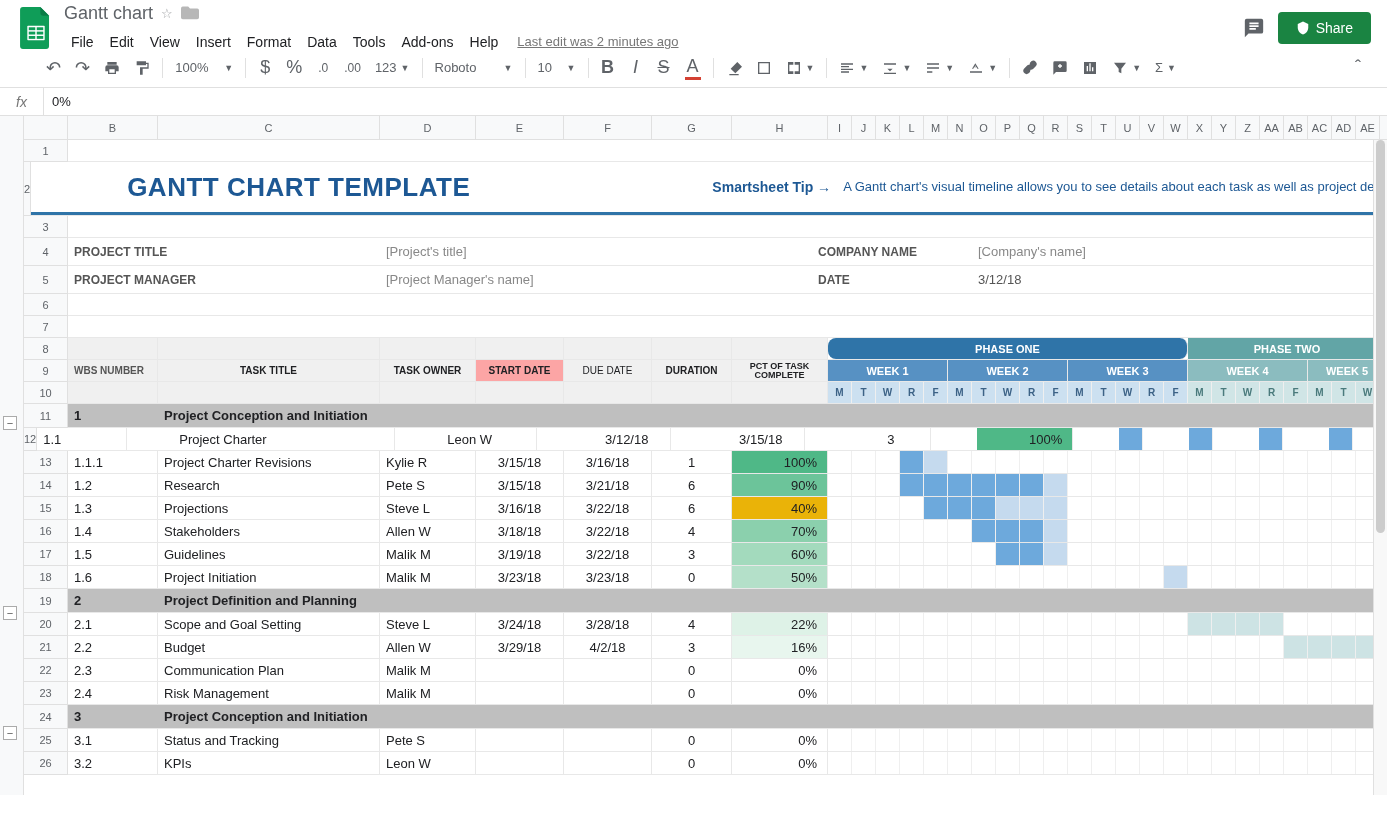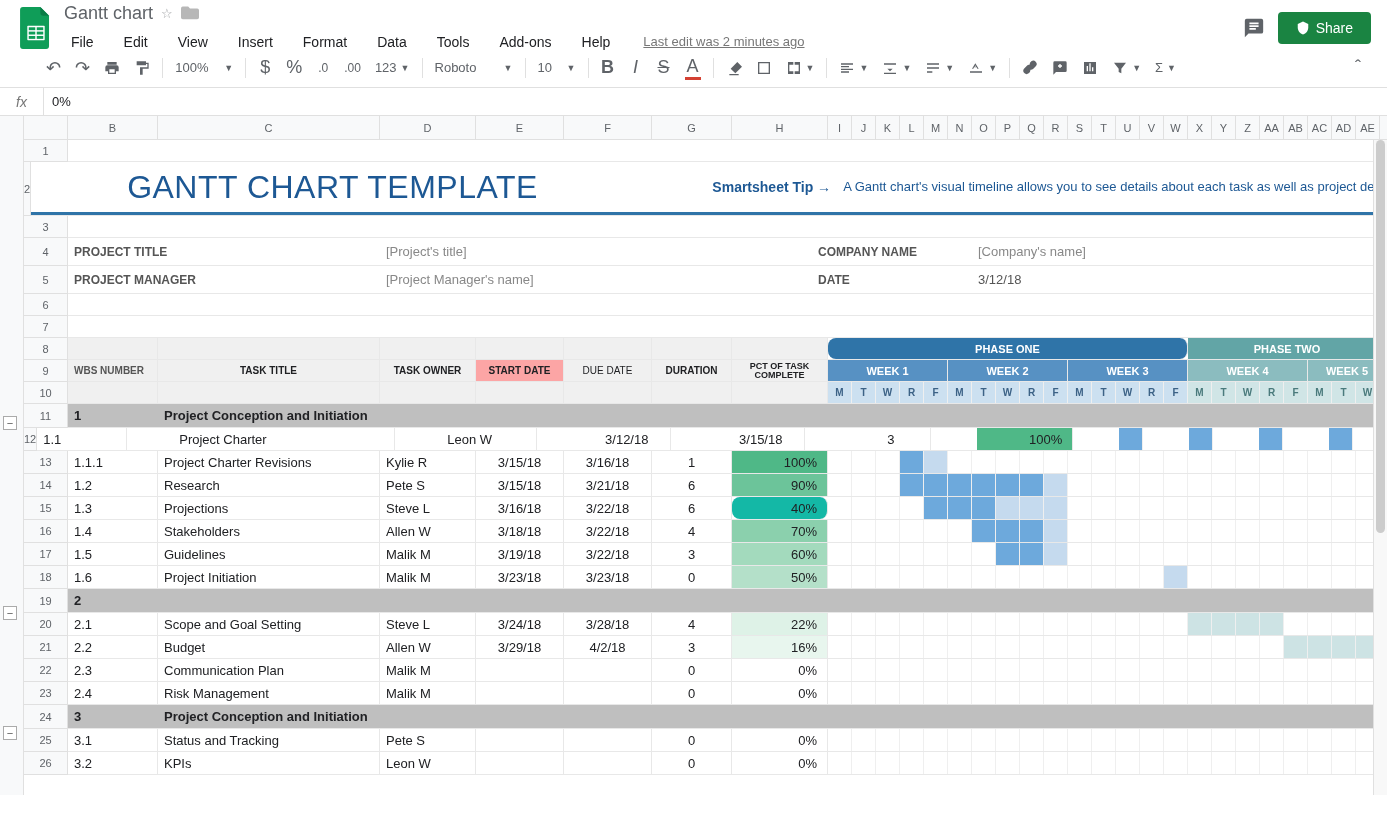--- a/index.html
+++ b/index.html
@@ -7,21 +7,21 @@
   
   
   .header { padding: 8px 16px 0; }
   .header-row1 { display: flex; align-items: center; gap: 8px; height: 40px; }
   .app-icon { width: 40px; height: 40px; display: flex; align-items: center; justify-content: center; }
   .app-icon svg { width: 32px; height: 42px; }
   .doc-info { flex: 1; }
   .doc-title-row { display: flex; align-items: center; gap: 8px; }
   .doc-title { font-size: 18px; color: #5f6368; }
   .star-icon, .folder-icon { color: #5f6368; opacity: 0.6; cursor: pointer; }
-  .menu-bar { display: flex; gap: 16px; margin-top: 6px; align-items: center; }
+  .menu-bar { display: flex; gap: 2px; margin-top: 6px; align-items: center; }
   .menu-item { padding: 4px 7px; color: #202124; font-size: 14px; cursor: pointer; border-radius: 3px; }
   .last-edit { margin-left: 10px; color: #777; text-decoration: underline; font-size: 13px; cursor: pointer; }
   .header-right { display: flex; align-items: center; gap: 12px; }
   .comment-icon { width: 24px; height: 24px; color: #5f6368; cursor: pointer; display:flex; align-items:center; justify-content:center;}
   .share-btn { background: #1a8442; color: #fff; padding: 8px 18px; border-radius: 4px; font-size: 14px; font-weight: 500; cursor: pointer; display:flex; align-items:center; gap:6px;}
   
   
   .toolbar { display:flex; align-items:center; padding: 6px 16px 6px 40px; border-bottom: 1px solid #e0e0e0; gap: 2px; height: 40px;}
   .tb-btn { padding: 4px 6px; color: #5f6368; cursor: pointer; display:flex; align-items:center; justify-content:center; min-width: 26px; height: 26px; border-radius: 2px; font-size: 18px;}
   .tb-sep { width: 1px; height: 20px; background: #e0e0e0; margin: 0 4px; }
@@ -49,21 +49,21 @@
   .cell { border-right: 1px solid #e8e8e8; display:flex; align-items:center; padding: 0 6px; font-size: 13px; overflow:hidden; white-space: nowrap;}
   .c-B { width: 90px; }
   .c-C { width: 222px; }
   .c-D { width: 96px; }
   .c-E { width: 88px; }
   .c-F { width: 88px; }
   .c-G { width: 80px; justify-content:center;}
   .c-H { width: 96px; justify-content:center;}
   .c-day { width: 24px; padding:0; border-right: 1px solid #efefef;}
   .c-narrow { width: 24px; }
-  .big-title { font-size: 32px; font-weight: 400; color: #1d5894; letter-spacing: .5px;}
+  .big-title { font-size: 26px; font-weight: 700; color: #1d5894; letter-spacing: .5px;}
   .tip-link { color: #1d5894; font-weight: 700; font-size: 14px; cursor:pointer;}
   .tip-text { color: #1d5894; font-size: 13px; line-height:1.3;}
   .placeholder { color: #888; }
   
   .phase-hdr { background: #2f74a8; color: #fff; font-weight: 700; font-size: 11px; text-align:center; justify-content:center; }
   .phase-hdr2 { background: #62a5a6; }
   .week-hdr { background: #5791c3; color:#fff; font-weight:700; font-size:11px; justify-content:center;}
   .week-hdr2 { background: #8bbcbf; }
   .day-hdr { background: #cce0f0; color:#3c6286; font-size:10px; font-weight:700; justify-content:center;}
   .day-hdr2 { background: #d0e5e6; color: #4a7a7c; }
@@ -74,21 +74,21 @@
   .gantt-fill { background: #6da9dc; }
   .gantt-fill-light { background: #c5daee; }
   .gantt-fill-teal { background: #cde3e4; }
   
   .pct-cell { position: relative; justify-content: flex-end; padding-right: 10px;}
   .pct-100 { background: #4fb887; }
   .pct-90 { background: #6cc49a; padding-left: 48px; }
   .pct-70 { background: #8bd0ad; }
   .pct-60 { background: #a3dabd; }
   .pct-50 { background: #b4e0c9; }
-  .pct-40 { background: #14b8a6; border-radius: 8px; }
+  .pct-40 { background: #eab308; }
   .pct-22 { background: #def2e7; }
   .pct-16 { background: #e8f6ee; }
   
   .underline-blue { border-bottom: 3px solid #2f74a8; }
   
   .center-txt { justify-content: center; }
   
   .scrollbar-v { position:absolute; right:0; top:24px; bottom:0; width:14px; background:#f8f8f8; border-left:1px solid #e0e0e0;}
   .scrollbar-v .thumb { position:absolute; top:0; left:2px; right:2px; height:60%; background:#ccc; border-radius:6px;}
   
@@ -694,20 +694,21 @@
             <div class="cell c-day"></div>
             <div class="cell c-day"></div>
             <div class="cell c-day"></div>
             <div class="cell c-day"></div>
   </div>
         </div>
         <div style="display: flex; height: 24px;">
           <div class="row-h" style="height: 24px;">19</div>
           <div class="section-row" style="display: flex; flex: 1 1 0%; height: 24px; border-bottom: 1px solid rgb(232, 232, 232);">
     <div class="cell c-B">2</div>
+    <div class="cell" style="flex:1;">Project Definition and Planning</div>
   </div>
         </div>
         <div style="display: flex; height: 23px;">
           <div class="row-h" style="height: 23px;">20</div>
           <div style="display: flex; flex: 1 1 0%; height: 23px; border-bottom: 1px solid rgb(232, 232, 232);">
     <div class="cell c-B">2.1</div>
     <div class="cell c-C">Scope and Goal Setting</div>
     <div class="cell c-D">Steve L</div>
     <div class="cell c-E center-txt">3/24/18</div>
     <div class="cell c-F center-txt">3/28/18</div>

